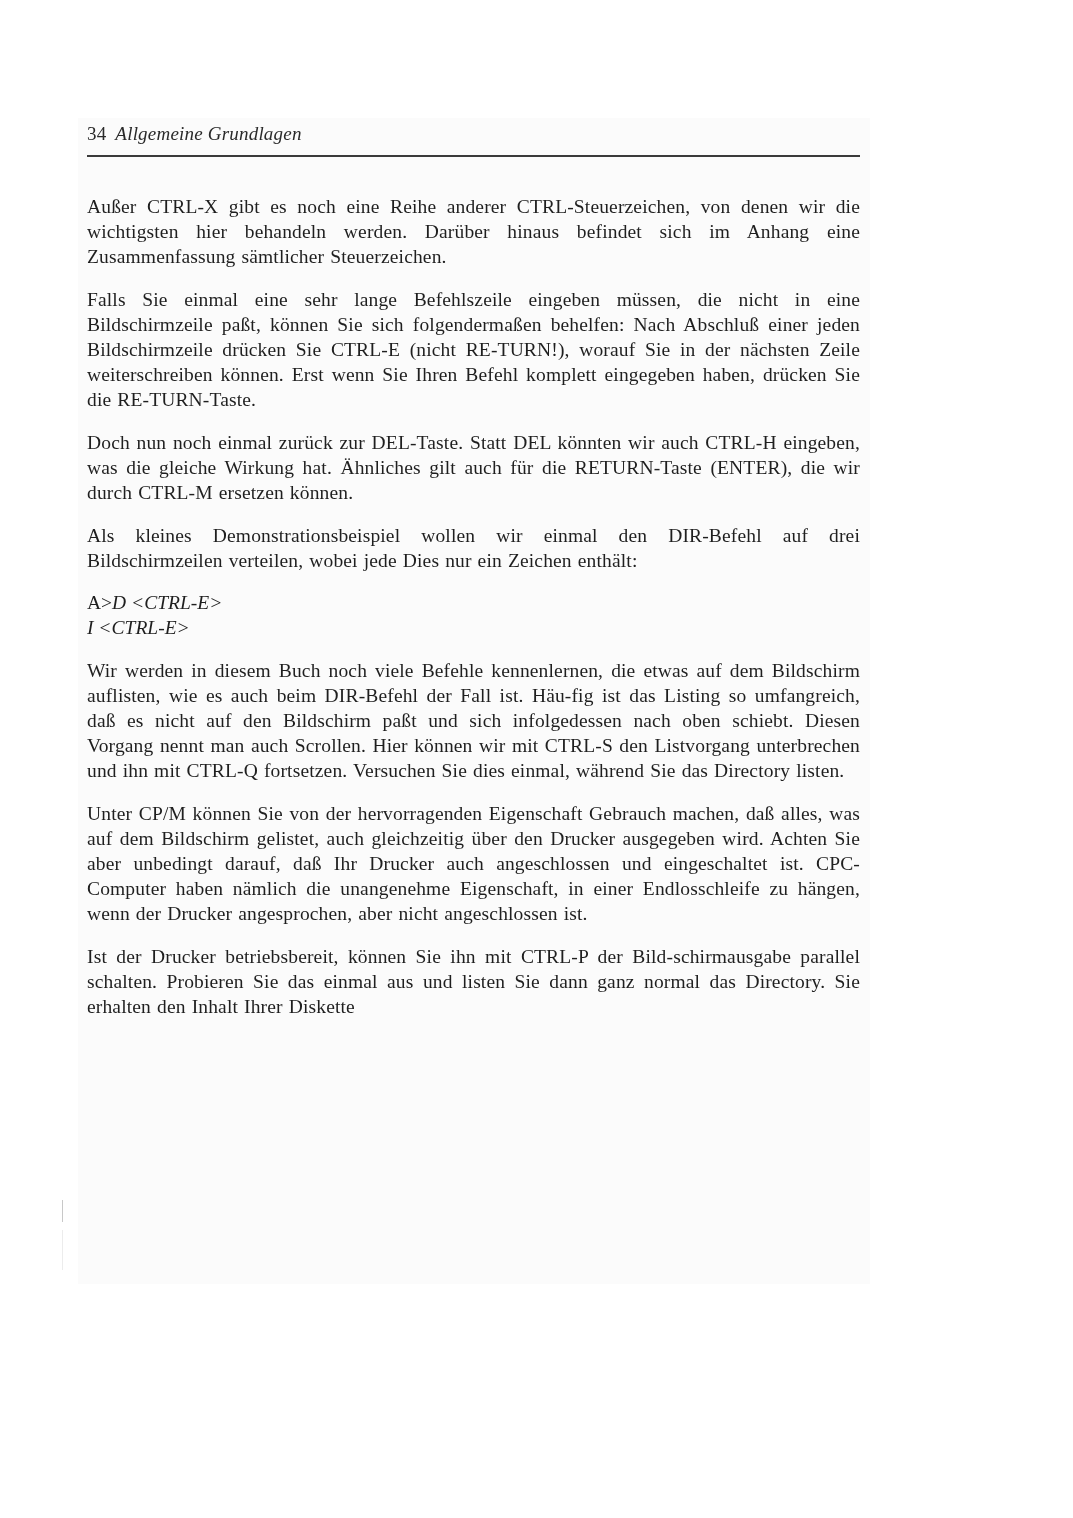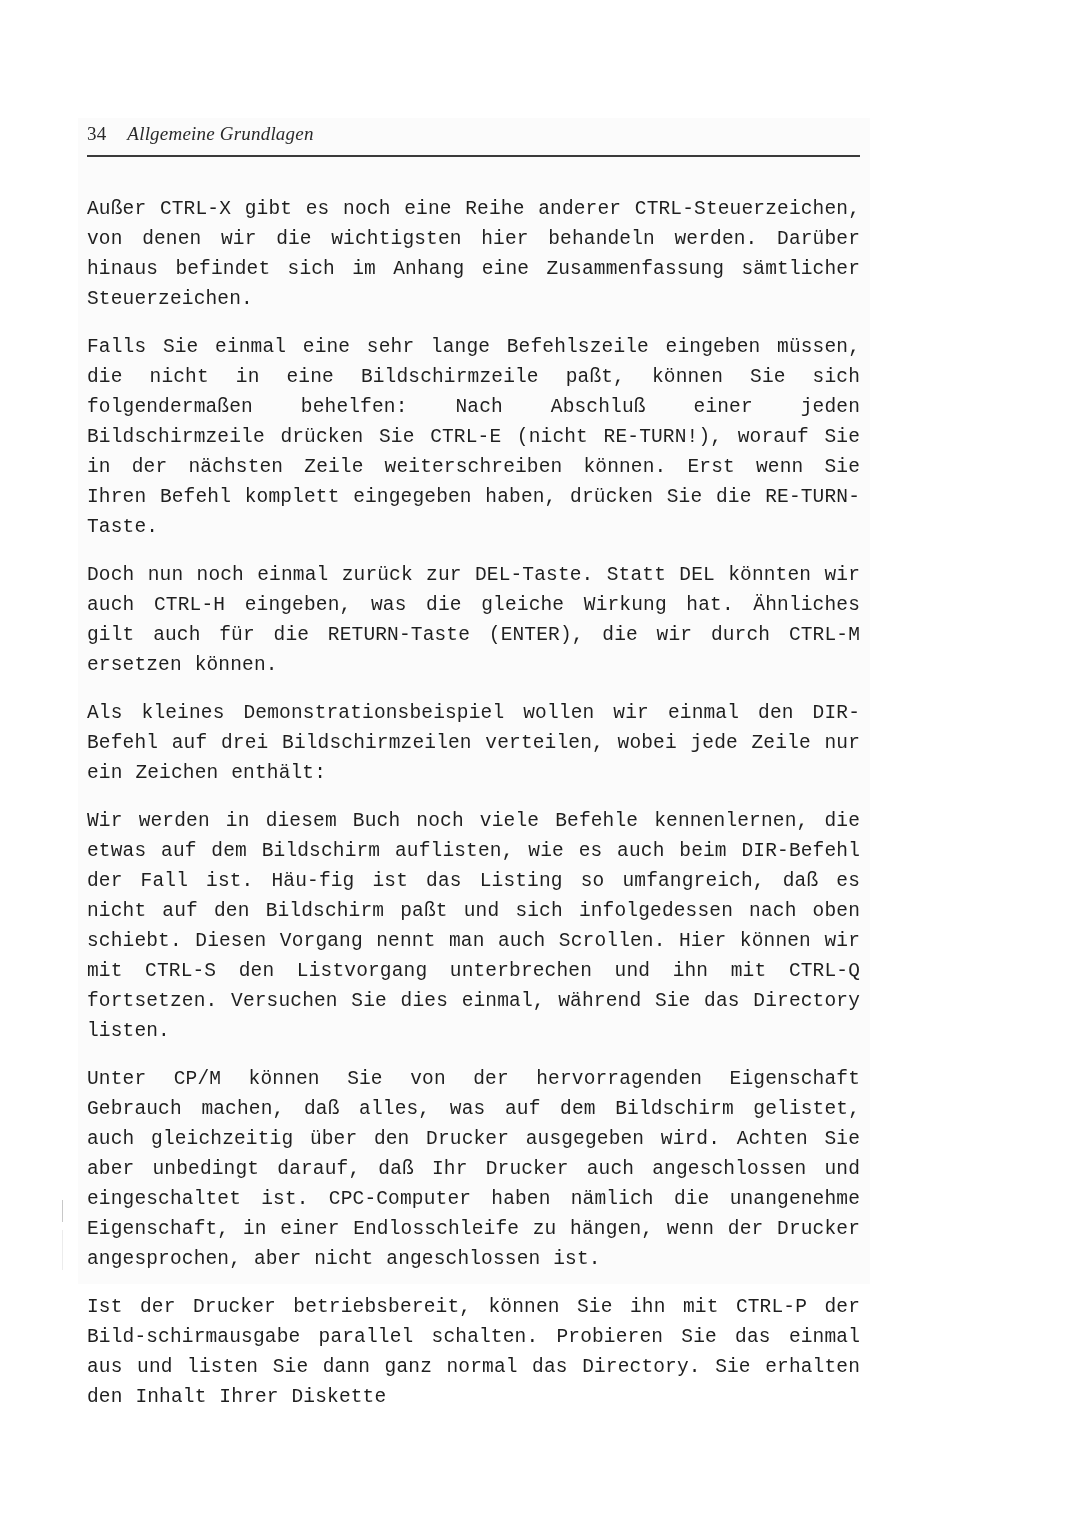--- a/index.html
+++ b/index.html
@@ -34,46 +34,45 @@
       line-height: 24px;
       letter-spacing: 0.2px;
       color: #2a2a2a;
       height: 28px;
     }
     .running-head .num {
       font-style: normal;
     }
     .running-head .title {
       font-style: italic;
-      margin-left: 16px;
+      margin-left: 4px;
     }
     .head-rule {
       position: absolute;
       left: 0;
       top: 33px;
       width: 773px;
       height: 2px;
       background: #3a3a3a;
     }
     .body-text {
       position: absolute;
       left: 0;
       top: 72px;
       width: 773px;
     }
     .para {
       font-size: 19.5px;
-      line-height: 30px;
+      line-height: 25px;
       text-align: justify;
       text-align-last: left;
       margin: 0 0 18px 0;
       letter-spacing: 0.15px;
       word-spacing: 1px;
       hyphens: manual;
-      font-family: Liberation Mono, monospace;
     }
     .code-block {
       margin: 0 0 18px 0;
       font-size: 19.5px;
       line-height: 24.5px;
     }
     .code-line {
       display: block;
     }
     .code-line .prompt {
@@ -108,23 +107,25 @@
   <div class="running-head">
     <span class="num">34</span>
     <span class="title">Allgemeine Grundlagen</span>
   </div>
   <div class="head-rule"></div>
 
   <div class="body-text">
     <p class="para">Außer CTRL-X gibt es noch eine Reihe anderer CTRL-Steuerzeichen, von denen wir die wichtigsten hier behandeln werden. Darüber hinaus befindet sich im Anhang eine Zusammenfassung sämtlicher Steuerzeichen.</p>
     <p class="para">Falls Sie einmal eine sehr lange Befehlszeile eingeben müssen, die nicht in eine Bildschirmzeile paßt, können Sie sich folgendermaßen behelfen: Nach Abschluß einer jeden Bildschirmzeile drücken Sie CTRL-E (nicht RE-­TURN!), worauf Sie in der nächsten Zeile weiterschreiben können. Erst wenn Sie Ihren Befehl komplett eingegeben haben, drücken Sie die RE-­TURN-Taste.</p>
     <p class="para">Doch nun noch einmal zurück zur DEL-Taste. Statt DEL könnten wir auch CTRL-H eingeben, was die gleiche Wirkung hat. Ähnliches gilt auch für die RETURN-Taste (ENTER), die wir durch CTRL-M ersetzen können.</p>
-    <p class="para">Als kleines Demonstrationsbeispiel wollen wir einmal den DIR-Befehl auf drei Bildschirmzeilen verteilen, wobei jede Zeile nur ein Zeichen enthält:</p>
+    <p class="para">Als kleines Demonstrationsbeispiel wollen wir einmal den DIR-Befehl auf drei Bildschirmzeilen verteilen, wobei jede Dies nur ein Zeichen enthält:</p>
 
     <div class="code-block">
+      <span class="code-line"><span class="prompt">A&gt;</span><span class="cmd">D &lt;CTRL-E&gt;</span></span>
+      <span class="code-line"><span class="prompt"></span><span class="cmd">I &lt;CTRL-E&gt;</span></span>
     </div>
 
     <p class="para">Wir werden in diesem Buch noch viele Befehle kennenlernen, die etwas auf dem Bildschirm auflisten, wie es auch beim DIR-Befehl der Fall ist. Häu-­fig ist das Listing so umfangreich, daß es nicht auf den Bildschirm paßt und sich infolgedessen nach oben schiebt. Diesen Vorgang nennt man auch Scrollen. Hier können wir mit CTRL-S den Listvorgang unterbrechen und ihn mit CTRL-Q fortsetzen. Versuchen Sie dies einmal, während Sie das Directory listen.</p>
     <p class="para">Unter CP/M können Sie von der hervorragenden Eigenschaft Gebrauch machen, daß alles, was auf dem Bildschirm gelistet, auch gleichzeitig über den Drucker ausgegeben wird. Achten Sie aber unbedingt darauf, daß Ihr Drucker auch angeschlossen und eingeschaltet ist. CPC-Computer haben nämlich die unangenehme Eigenschaft, in einer Endlosschleife zu hängen, wenn der Drucker angesprochen, aber nicht angeschlossen ist.</p>
     <p class="para">Ist der Drucker betriebsbereit, können Sie ihn mit CTRL-P der Bild-­schirmausgabe parallel schalten. Probieren Sie das einmal aus und listen Sie dann ganz normal das Directory. Sie erhalten den Inhalt Ihrer Diskette</p>
   </div>
 </div>
 
 <div class="margin-mark"></div>
 <div class="margin-mark2"></div>

